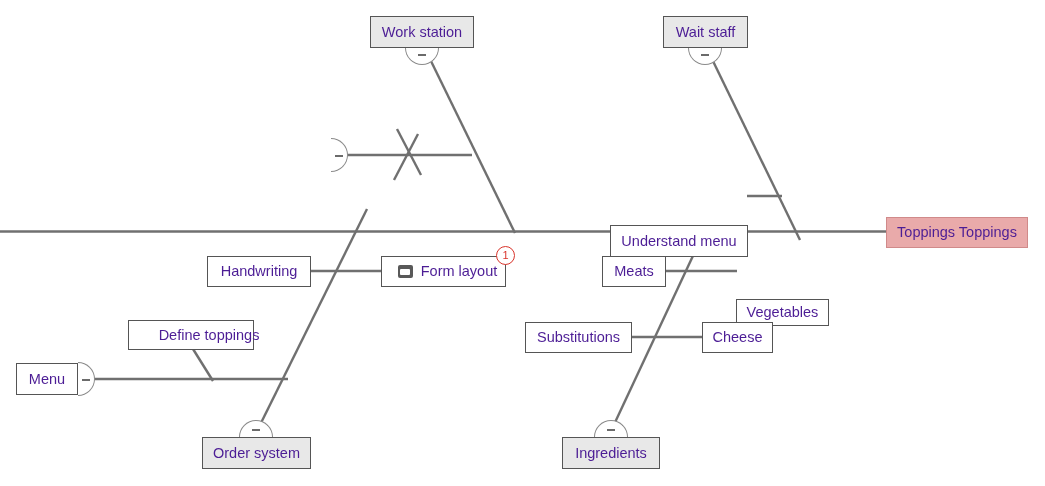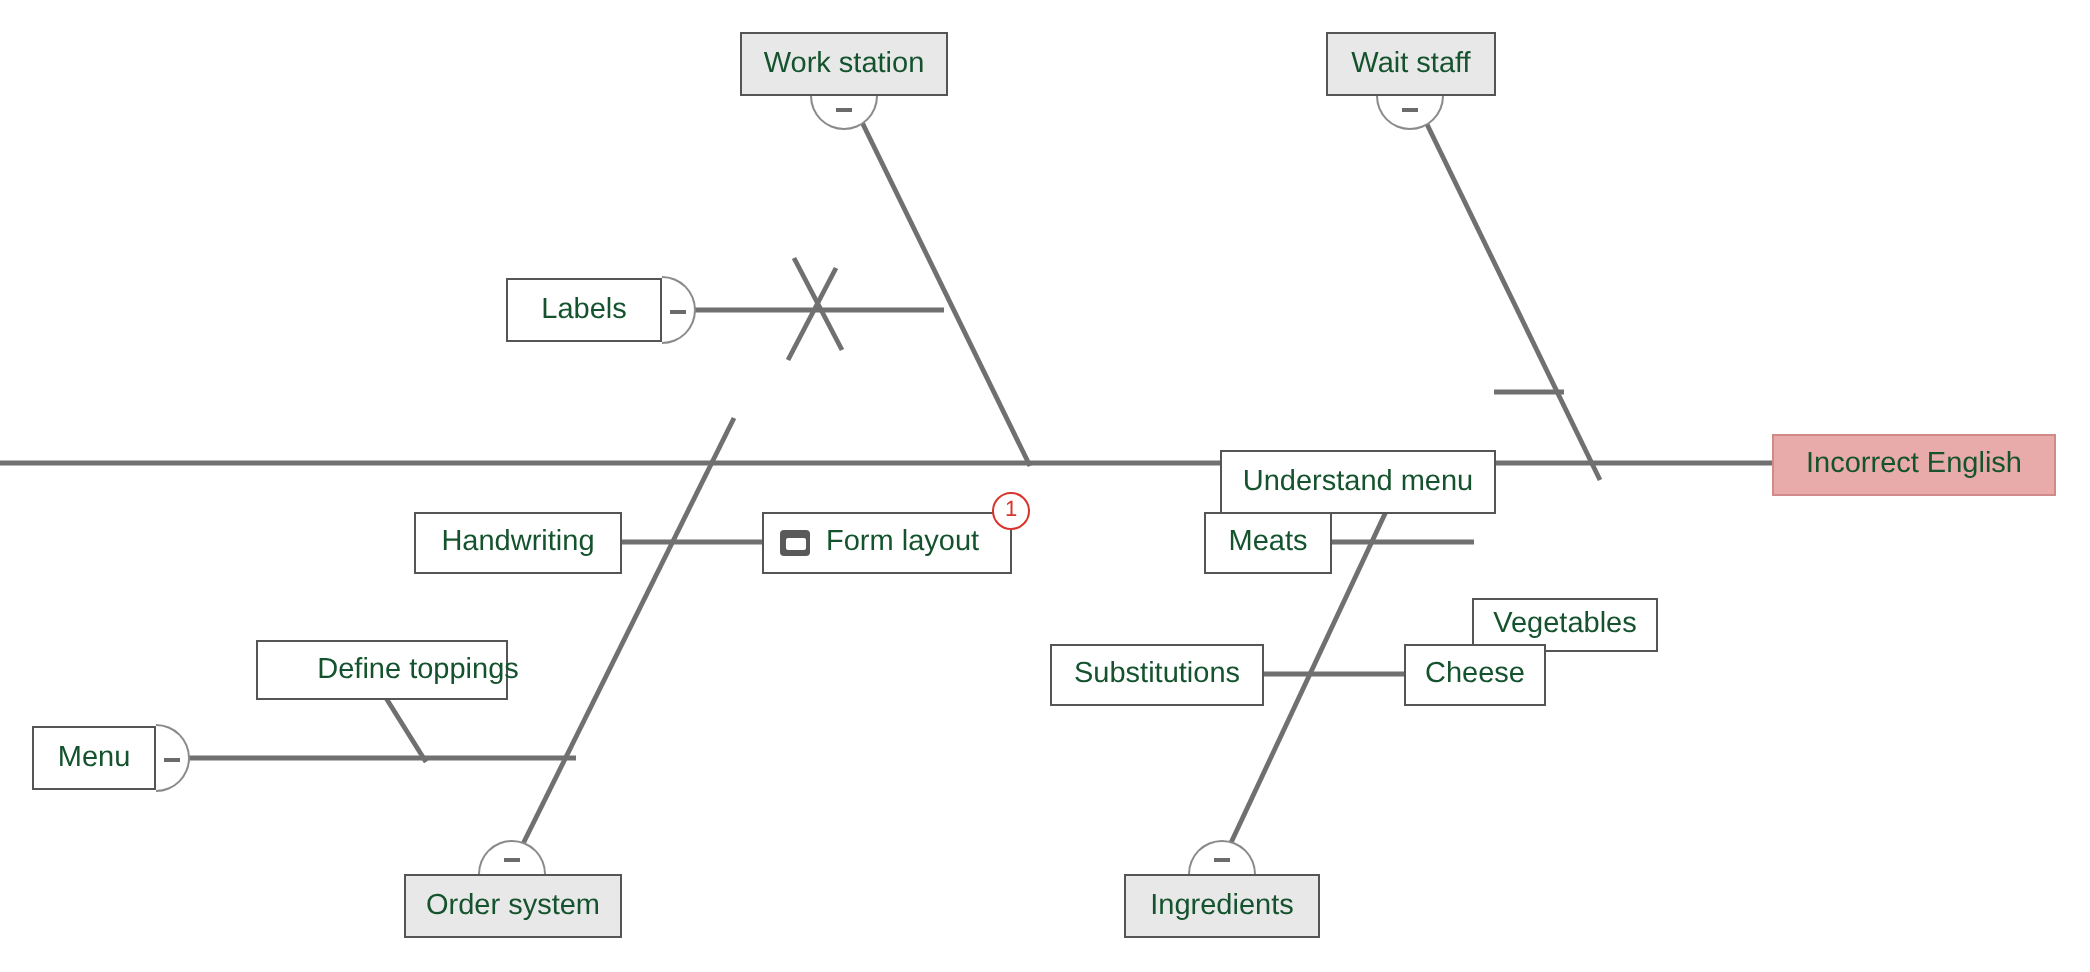--- a/index.html
+++ b/index.html
@@ -24,21 +24,21 @@
     left: 0;
     top: 0;
     width: 1045px;
     height: 486px;
   }
   .node {
     position: absolute;
     box-sizing: border-box;
     border: 1px solid #555555;
     background: #ffffff;
-    color: #14532d;
+    color: #4c1d95;
     font-size: 14.5px;
     line-height: 1;
     display: flex;
     align-items: center;
     justify-content: center;
     white-space: nowrap;
     z-index: 5;
   }
   .node.cat {
     background: #e8e8e8;
@@ -187,38 +187,35 @@
       <span class="minus"></span>
     </div>
 
   <div class="node cat" style="left:562px; top:437px; width:98px; height:32px;">
     <span>Ingredients</span>
   </div>
   <div class="handle up" style="left:594px; top:420px;">
       <span class="minus"></span>
     </div>
 
-  <div class="node" style="left:253px; top:139px; width:78px; height:32px;">
-    <span>Labels</span>
-  </div>
   <div class="handle right" style="left:331px; top:138px;">
       <span class="minus"></span>
     </div>
 
 
 
   <div class="node" style="left:610px; top:181px; width:138px; height:32px;margin-top:44px;">
     <span>Understand menu</span>
   </div>
 
   <div class="node" style="left:207px; top:256px; width:104px; height:31px;">
     <span>Handwriting</span>
   </div>
 
-  <div class="node icon-node" style="left:381px; top:256px; width:125px; height:31px;">
+  <div class="node icon-node" style="left:381px; top:256px; width:125px; height:31px;justify-content:center;">
     <span class="note-icon"></span>
     <span>Form layout</span>
   </div>
   <div class="badge" style="left:496px; top:246px;">
     <span>1</span>
   </div>
 
   <div class="node" style="left:16px; top:363px; width:62px; height:32px;">
     <span>Menu</span>
   </div>
@@ -240,16 +237,16 @@
 
   <div class="node" style="left:525px; top:322px; width:107px; height:31px;">
     <span>Substitutions</span>
   </div>
 
   <div class="node" style="left:702px; top:322px; width:71px; height:31px;">
     <span>Cheese</span>
   </div>
 
   <div class="node head" style="left:886px; top:217px; width:142px; height:31px;">
-    <span>Incorrect English</span>
+    <span>Toppings Toppings</span>
   </div>
 
 </div>
 
 </body></html>

